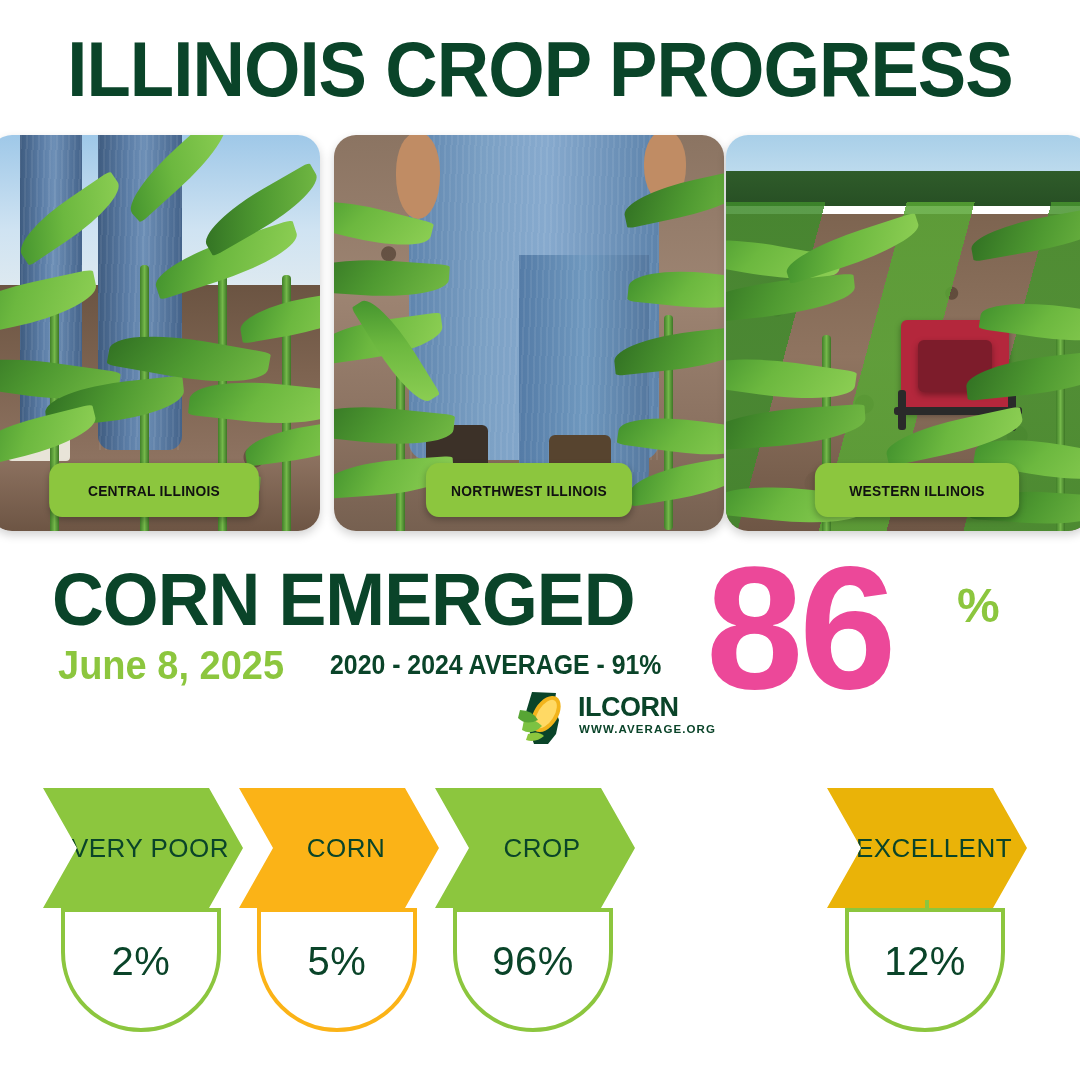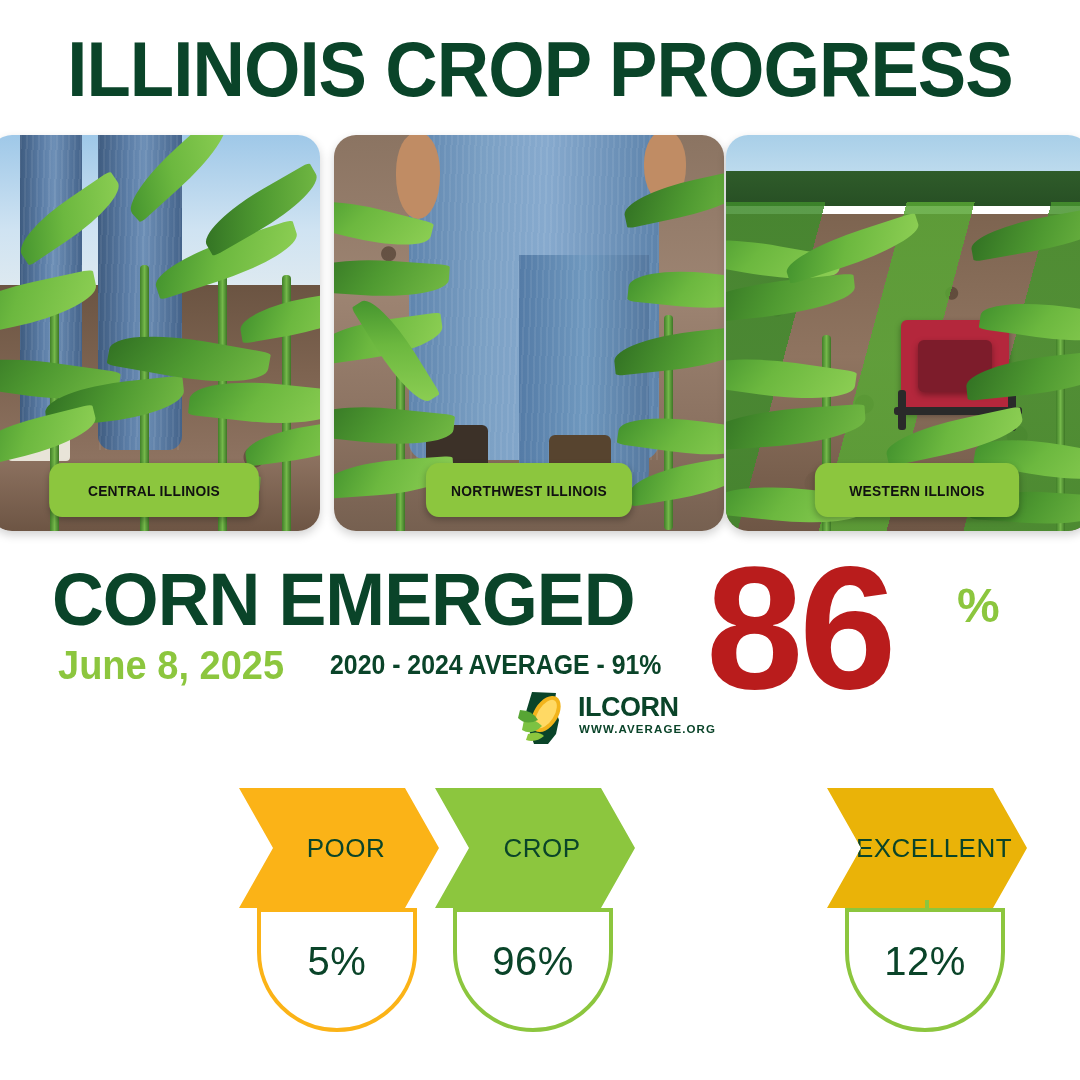--- a/index.html
+++ b/index.html
@@ -108,21 +108,21 @@
     position:absolute;left:330px;top:652px;
     font-weight:700;font-size:27px;line-height:27px;
     color:#0a4429;white-space:nowrap;
     transform:scaleX(0.92);transform-origin:left top;
   }
 
   
   .bignum{
     position:absolute;left:706px;top:540px;
     font-weight:700;font-size:175px;line-height:175px;
-    color:#b91c1c;letter-spacing:-4px;
+    color:#ec4899;letter-spacing:-4px;
   }
   .bigpct{
     position:absolute;left:957px;top:582px;
     font-weight:700;font-size:48px;line-height:48px;
     color:#8cc63e;
   }
 
   
   .logo{position:absolute;left:512px;top:690px;width:172px;height:56px;}
   .logo .mark{position:absolute;left:0;top:0;width:62px;height:56px;}
@@ -276,24 +276,33 @@
         <path d="M8 20 Q20 20 26 30 Q14 36 6 28 Z" fill="#57a534"></path>
         <path d="M16 44 Q26 40 32 46 Q24 53 14 50 Z" fill="#8cc63e"></path>
       </svg>
     </div>
     <div class="wordmark">ILCORN</div>
     <div class="url">WWW.AVERAGE.ORG</div>
   </div>
 
   <div class="chart">
 
+    <div class="col" style="left:43px;">
+      <div class="chev first" style="background:#8cc63e;">
+        <span>VERY POOR</span>
+      </div>
+      <div class="stem" style="background:#8cc63e;"></div>
+      <div class="bubble" style="border-color:#8cc63e;">
+        <span>2%</span>
+      </div>
+    </div>
 
     <div class="col" style="left:239px;">
       <div class="chev" style="background:#fbb317;">
-        <span>POOR</span>
+        <span>CORN</span>
       </div>
       <div class="stem" style="background:#fbb317;"></div>
       <div class="bubble" style="border-color:#fbb317;">
         <span>5%</span>
       </div>
     </div>
 
     <div class="col" style="left:435px;">
       <div class="chev" style="background:#8cc63e;">
         <span>CROP</span>

